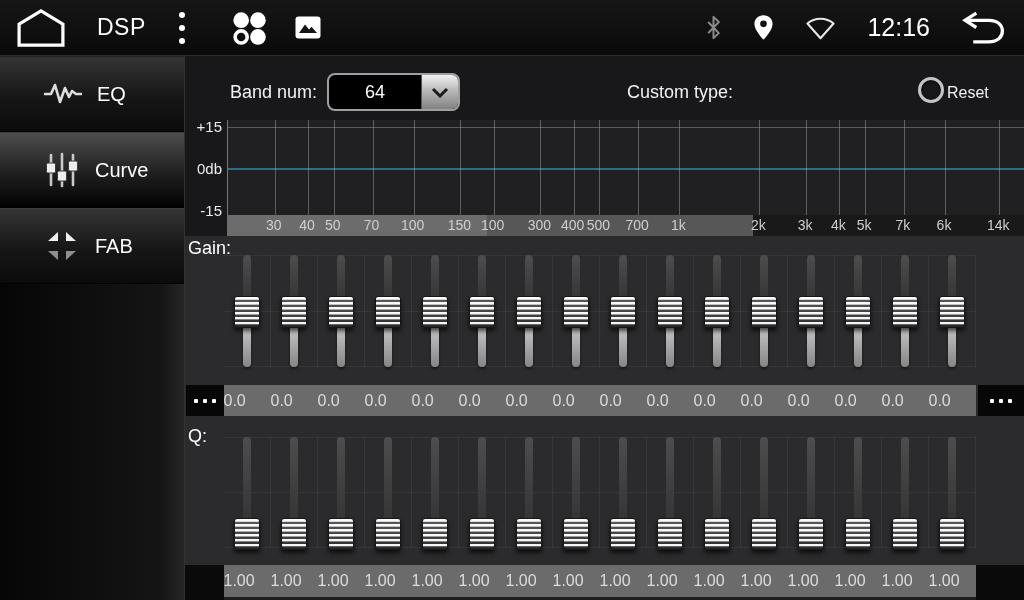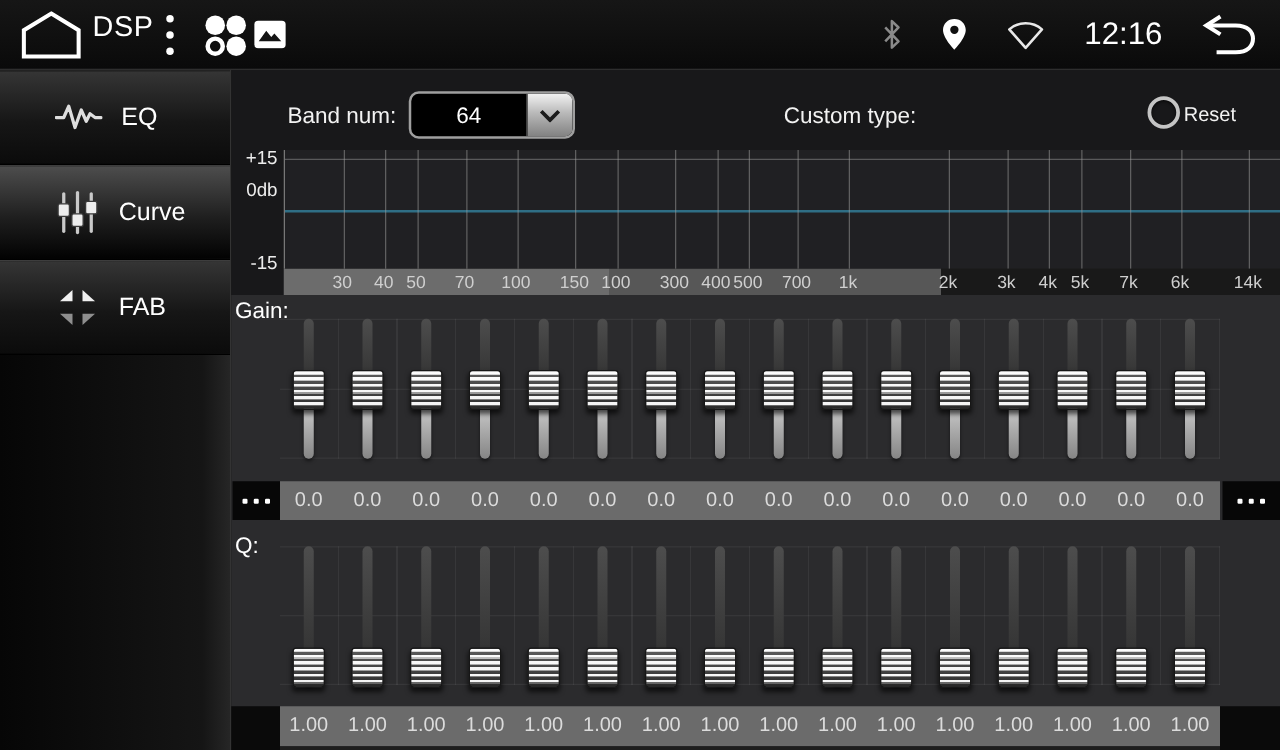--- a/index.html
+++ b/index.html
@@ -2,21 +2,21 @@
 <html><head>
 <meta charset="utf-8">
 <style>
   html,body{margin:0;padding:0;background:#000;}
   .screen{position:relative;width:1024px;height:600px;overflow:hidden;background:#18181a;
           font-family:"Liberation Sans",sans-serif;-webkit-font-smoothing:antialiased;}
   
   .statusbar{position:absolute;left:0;top:0;width:1024px;height:56px;box-sizing:border-box;
              background:linear-gradient(#161616,#0a0a0a);border-bottom:1px solid #2e2e2e;
              display:flex;align-items:center;padding:0 16px;}
-  .sb-left{display:flex;gap:8px;}
+  .sb-left{display:flex;align-items:center;gap:31px;}
   .sb-right{margin-left:auto;display:flex;align-items:center;gap:31px;}
   .sb-title{color:#fff;font-size:23px;letter-spacing:.5px;}
   .sb-time{color:#fff;font-size:25px;}
   .icon-btn{display:flex;align-items:center;justify-content:center;cursor:pointer;}
   
   .sidebar{position:absolute;left:0;top:56px;width:185px;height:544px;box-sizing:border-box;
            background:linear-gradient(to right,#060606,#151515 88%,#262626);border-right:1px solid #333;}
   .side-item{height:76px;box-sizing:border-box;display:flex;align-items:center;gap:15px;padding-left:44px;
              border-top:1px solid #3d3d3d;border-bottom:1px solid #000;cursor:pointer;
              background:linear-gradient(#353535,#161616 55%,#0b0b0b);}
@@ -63,21 +63,21 @@
                  linear-gradient(to bottom,#ffffff,#d9d9d9 20%,#a9a9a9 55%,#6e6e6e 85%,#474747);
       box-shadow:0 3px 4px rgba(0,0,0,.65);}
   .more-btn{position:absolute;height:31px;background:#070707;border:none;display:flex;align-items:center;
             justify-content:center;gap:5px;cursor:pointer;padding:0;}
   .more-btn i{display:block;width:4px;height:4px;background:#fff;border-radius:1px;}
   .more-left{left:1px;top:149px;width:38px;}
   .more-right{left:793px;top:149px;width:46px;}
   .value-strip{position:absolute;background:#6b6b6b;}
   .value-strip.gain{left:39px;top:149px;width:752px;height:31px;}
   .value-strip.q{left:39px;top:329px;width:752px;height:32px;}
-  .value-cell{position:absolute;width:47px;text-align:center;color:#dcdcdc;font-size:16px;}
+  .value-cell{position:absolute;width:47px;color:#dcdcdc;font-size:16px;}
   .value-strip.gain .value-cell{line-height:31px;}
   .value-strip.q .value-cell{line-height:32px;}
   .q-spacer{position:absolute;top:329px;height:35px;background:#0a0a0a;}
   .q-spacer.left{left:0;width:39px;}
   .q-spacer.right{left:791px;width:48px;}
   .bottom-edge{position:absolute;left:39px;top:361px;width:752px;height:3px;background:#1e1e1e;}
 </style>
 </head>
 <body>
 
@@ -189,21 +189,21 @@
         <svg width="18" height="11" viewBox="0 0 18 11">
             <polyline points="2,2 9,9 16,2" fill="none" stroke="#1c1c1c" stroke-width="3"></polyline>
           </svg>
       </span>
     </div>
     <span class="ctl-label" style="left:442px;">Custom type:</span>
     <span class="radio"></span>
     <span class="ctl-label" style="left:762px;font-size:16px;">Reset</span>
 
     <span class="ylab" style="left:0;top:62px;">+15</span>
-    <span class="ylab" style="left:0;top:88px;">0db</span>
+    <span class="ylab" style="left:0;top:104px;">0db</span>
     <span class="ylab" style="left:0;top:146px;">-15</span>
 
     <div class="plot">
       <div class="hline-top"></div>
       <div class="curve-line" style="background: rgb(47, 110, 133);"></div>
     <div class="plot-gridline" style="left: 5.86971%;"></div>
         <div class="plot-gridline" style="left: 10.0343%;"></div>
         <div class="plot-gridline" style="left: 13.2647%;"></div>
         <div class="plot-gridline" style="left: 18.1356%;"></div>
         <div class="plot-gridline" style="left: 23.299%;"></div>

